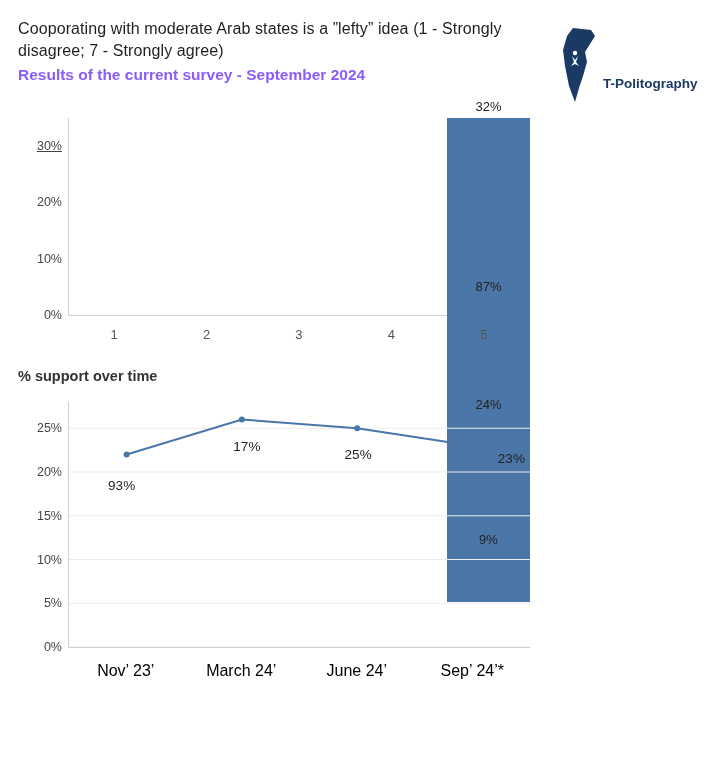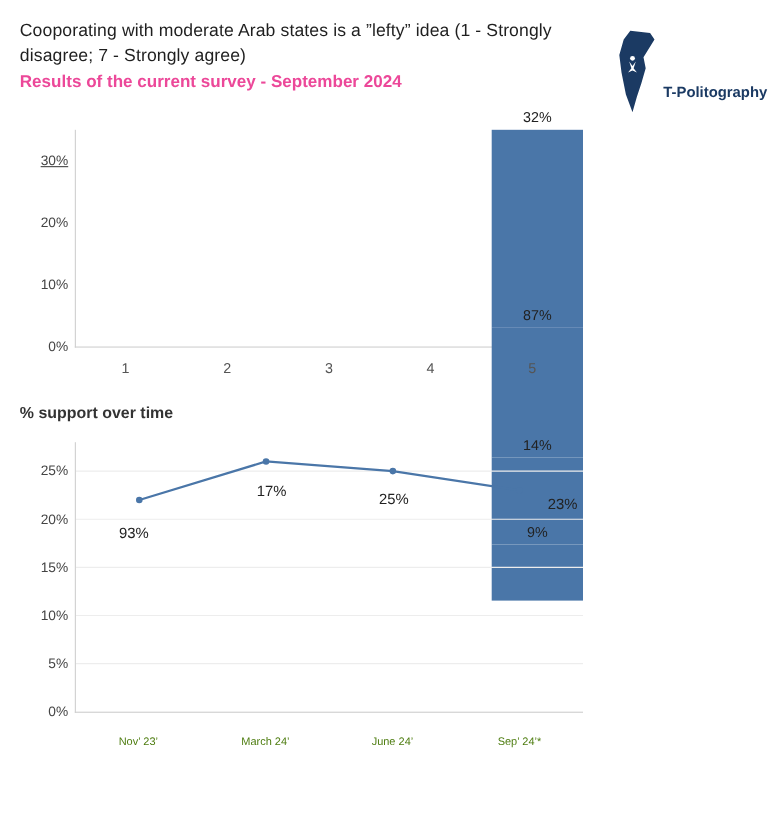--- a/index.html
+++ b/index.html
@@ -31,21 +31,21 @@
   .title-line {
     font-size: 16px;
     line-height: 1.38;
     color: #1f1f1f;
     letter-spacing: 0.1px;
   }
   .subtitle-line {
     font-size: 15.5px;
     font-weight: bold;
     line-height: 1.4;
-    color: #ec4899;
+    color: #8b5cf6;
     margin-top: 2px;
   }
 
   
   .logo-wrap {
     position: absolute;
     right: 16px;
     top: 26px;
     width: 140px;
     height: 72px;
@@ -171,22 +171,22 @@
   .lc-xlabels {
     position: absolute;
     left: 50px;
     right: 8px;
     bottom: 12px;
     display: flex;
   }
   .lc-xlab {
     flex: 1;
     text-align: center;
-    font-size: 10px;
-    color: #4d7c0f;
+    font-size: 16px;
+    color: #000000;
   }
   .pt-label {
     position: absolute;
     font-size: 13.5px;
     color: #222;
     white-space: nowrap;
     transform: translate(-50%, -50%);
   }
   svg { display: block; }
 </style>
@@ -216,22 +216,22 @@
       <div class="bars">
         <div class="bar-col">
           <div class="bar-val" style="bottom: 184.114px;">32%</div>
           <div class="bar" style="height: 180.114px; background: rgb(74, 118, 168);"></div>
         </div>
         <div class="bar-col">
           <div class="bar-val" style="bottom: 122.2px;">87%</div>
           <div class="bar" style="height: 118.2px; background: rgb(74, 118, 168);"></div>
         </div>
         <div class="bar-col">
-          <div class="bar-val" style="bottom: 82.8px;">14%</div>
-          <div class="bar" style="height: 78.8px; background: rgb(74, 118, 168);"></div>
+          <div class="bar-val" style="bottom: 139.086px;">24%</div>
+          <div class="bar" style="height: 135.086px; background: rgb(74, 118, 168);"></div>
         </div>
         <div class="bar-col">
           <div class="bar-val" style="bottom: 54.6571px;">9%</div>
           <div class="bar" style="height: 50.6571px; background: rgb(74, 118, 168);"></div>
         </div>
       </div>
     </div>
     <div class="y-ticks"></div>
     <div class="x-labels">
       <div class="x-lab">1</div>

